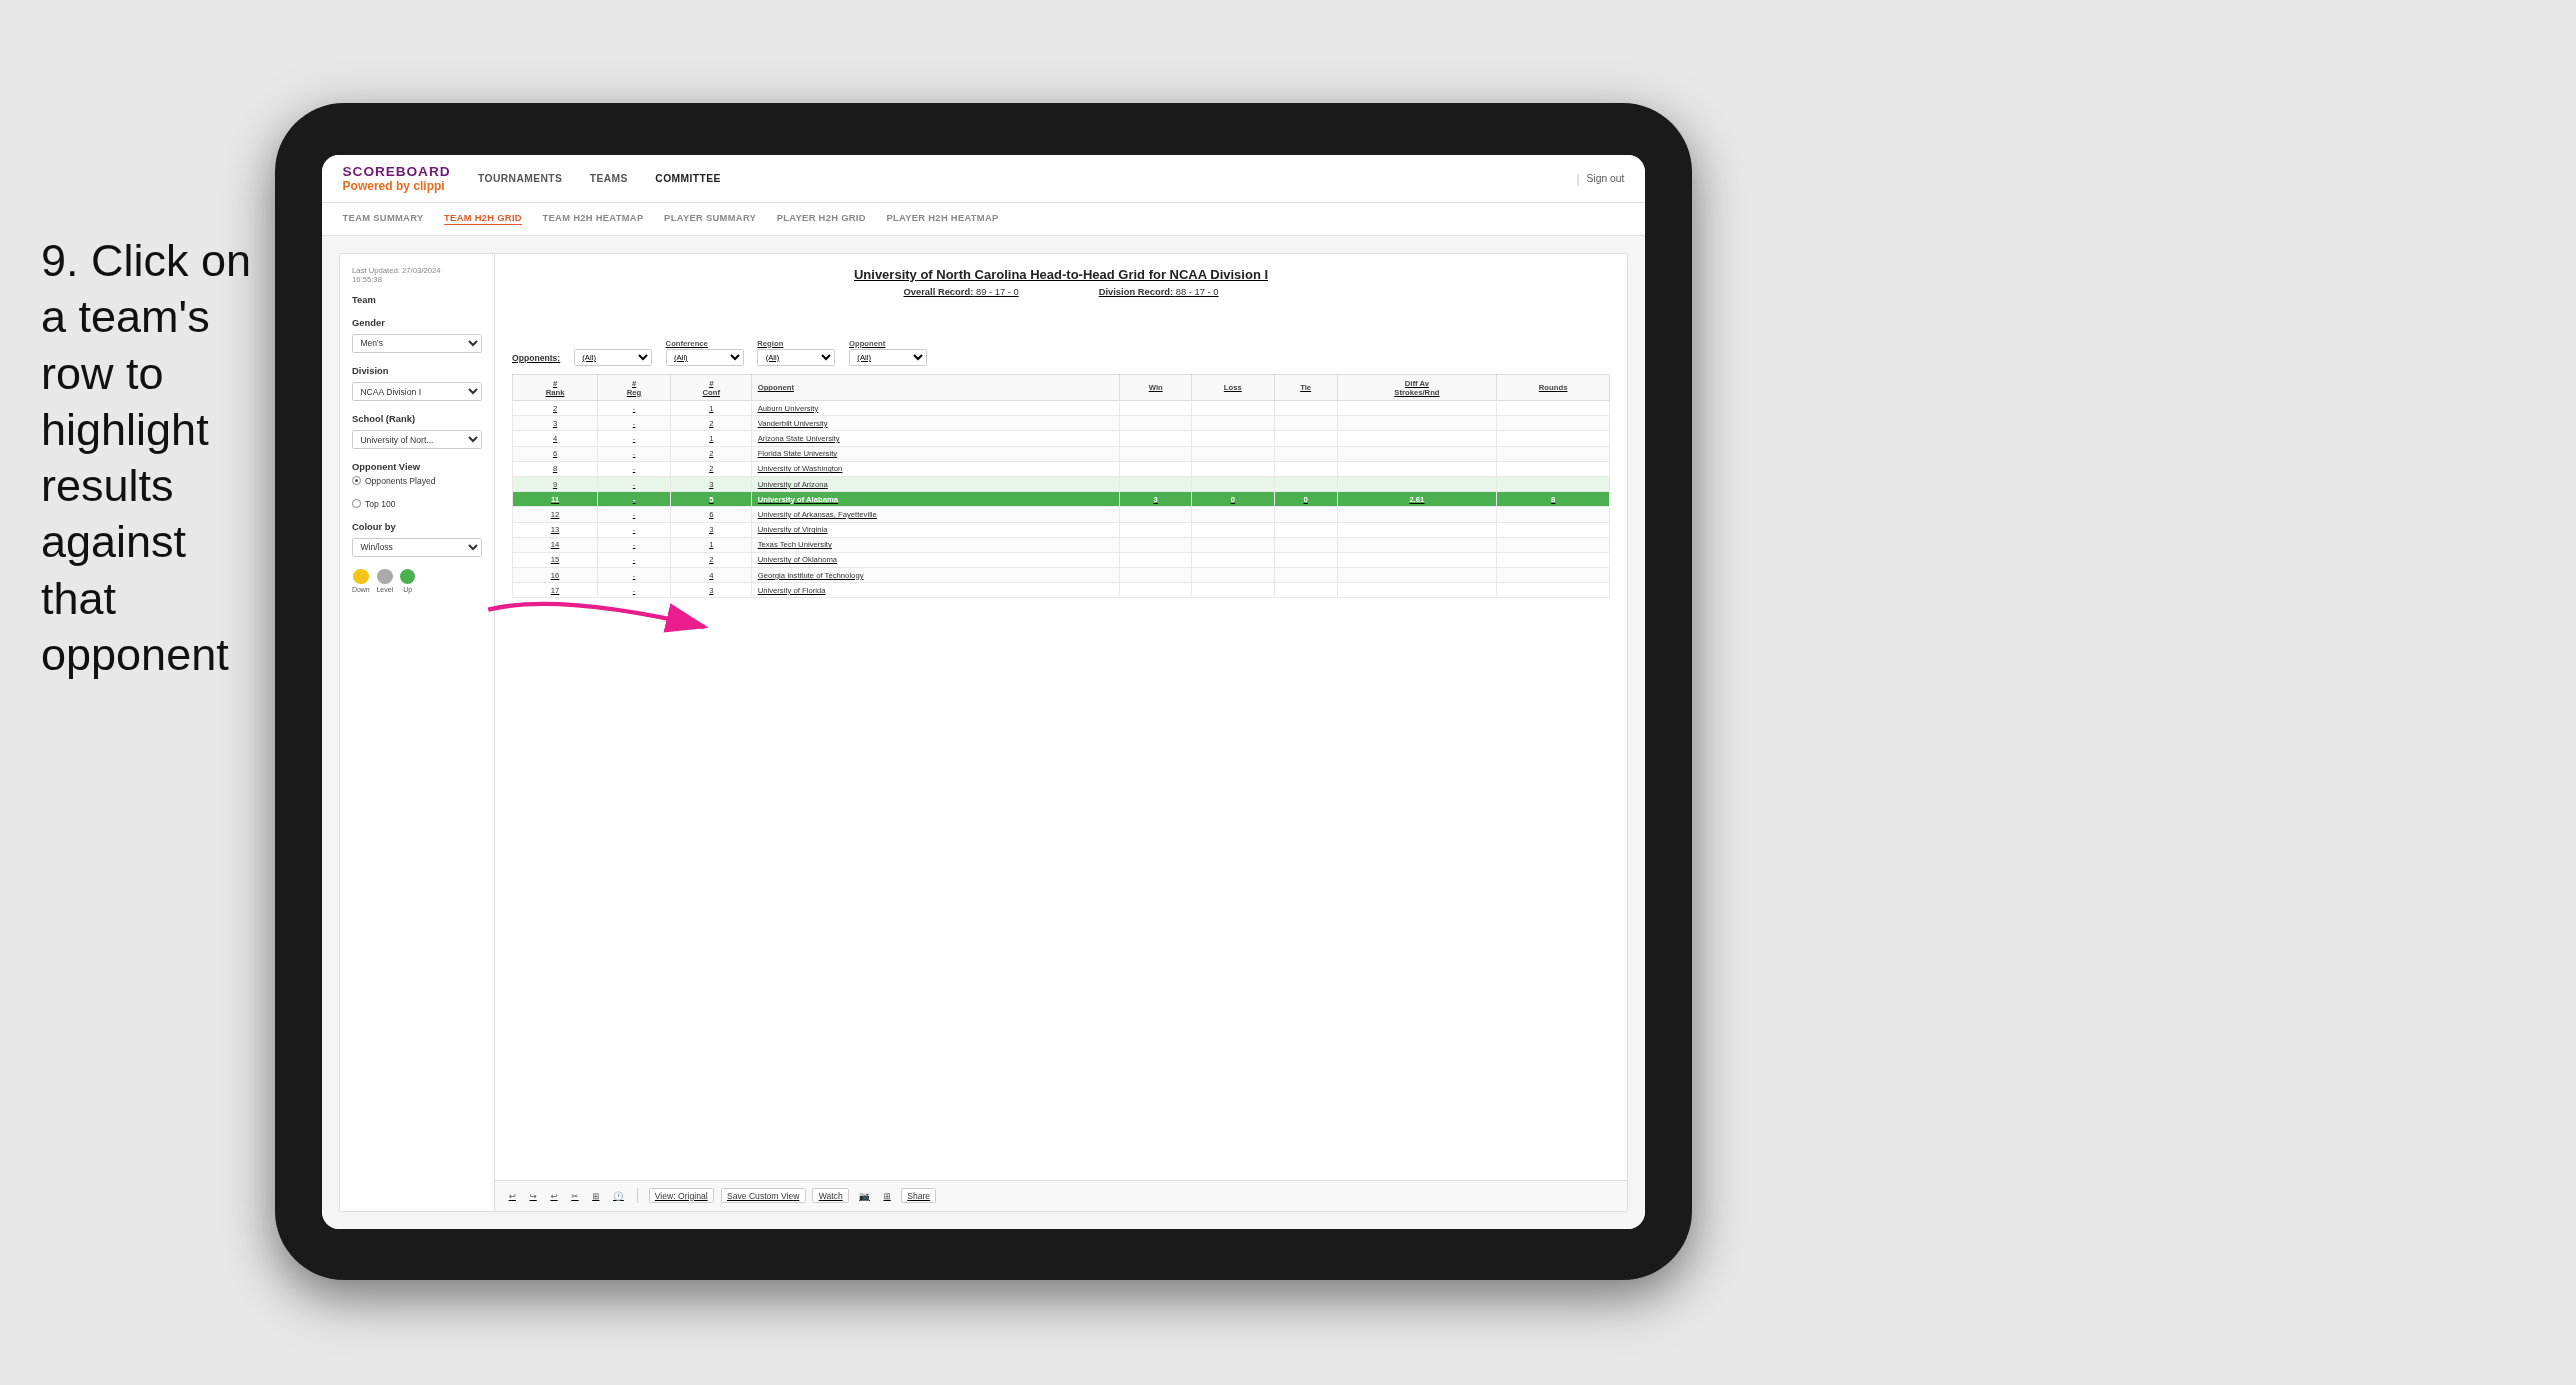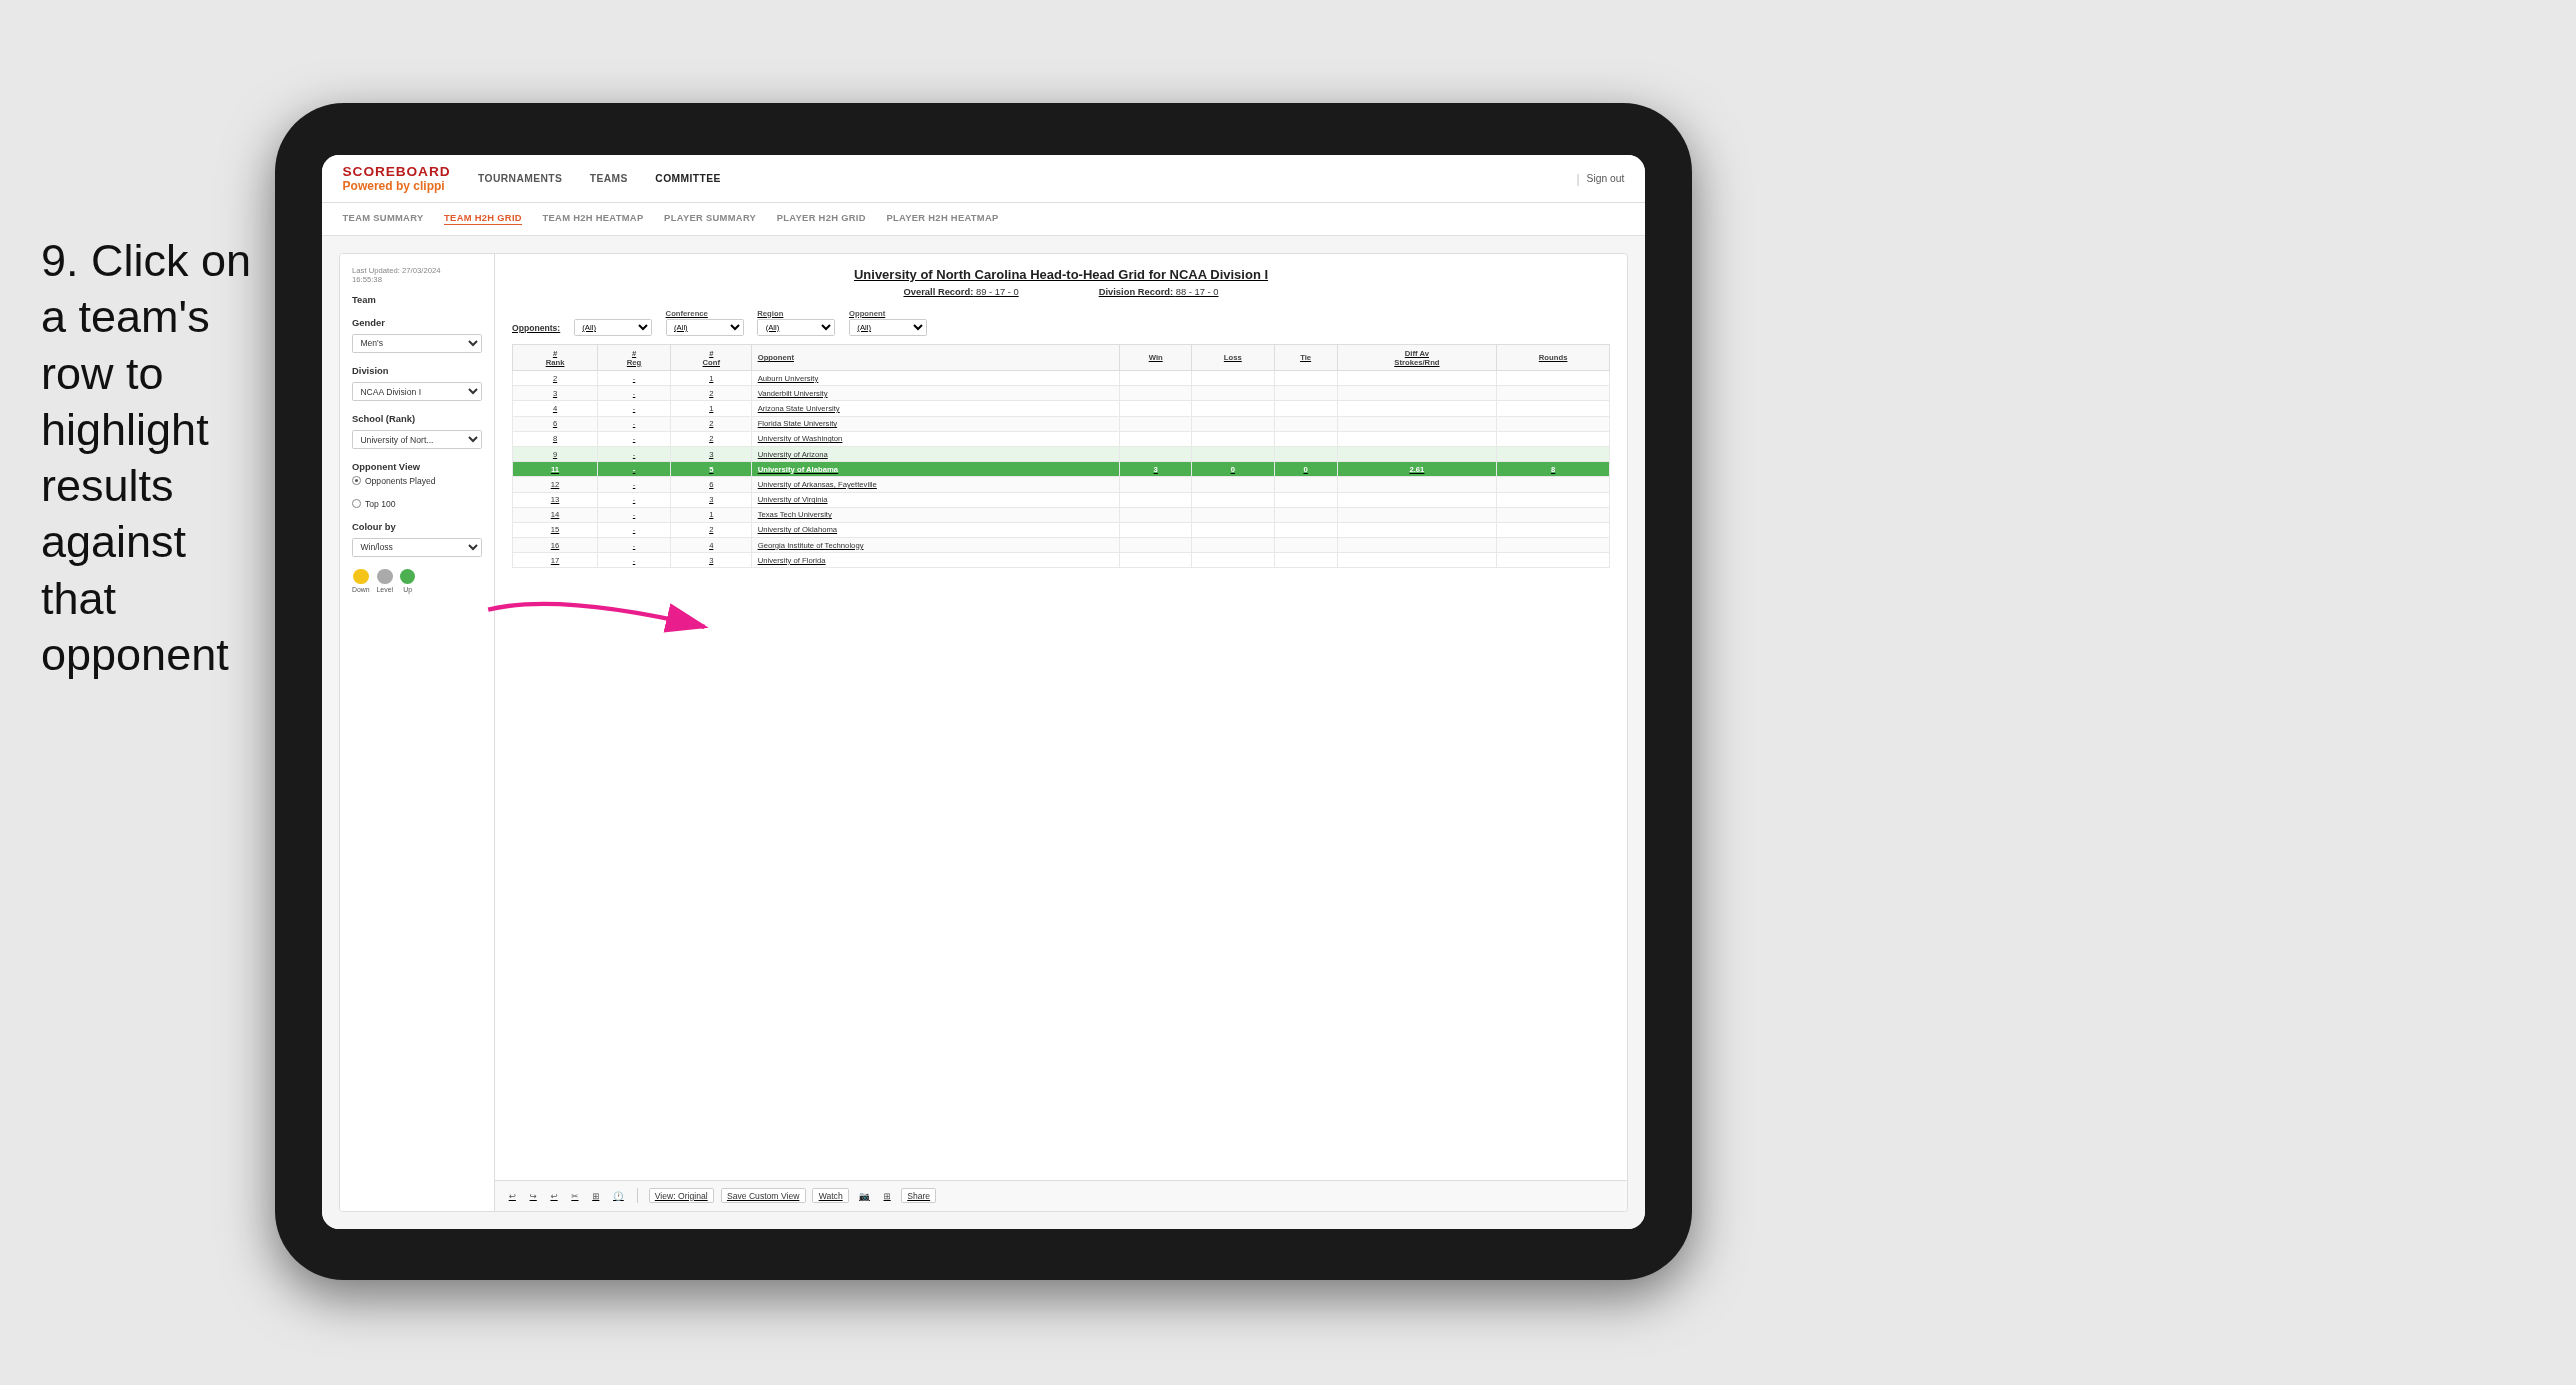--- a/index.html
+++ b/index.html
@@ -65,21 +65,21 @@
     .logo-area {
       display: flex;
       flex-direction: column;
       margin-right: 27.5px;
     }
 
     .logo-scoreboard {
       font-size: 13.7px;
       font-weight: 900;
       letter-spacing: 0.9px;
-      color: #b91c1c;
+      color: #701a75;
     }
 
     .logo-powered {
       font-size: 12px;
       color: #888;
     }
 
     .logo-powered span {
       color: #e86c1e;
       font-weight: bold;
@@ -282,20 +282,21 @@
       display: flex;
       gap: 13.7px;
       margin-bottom: 8.6px;
       align-items: flex-end;
     }
 
     .filter-group {
       display: flex;
       flex-direction: column;
       gap: 1.7px;
+      margin-top: 30px;
     }
 
     .filter-label {
       font-size: 7.7px;
       font-weight: 600;
       color: #555;
     }
 
     .filter-select {
       font-size: 7.7px;

